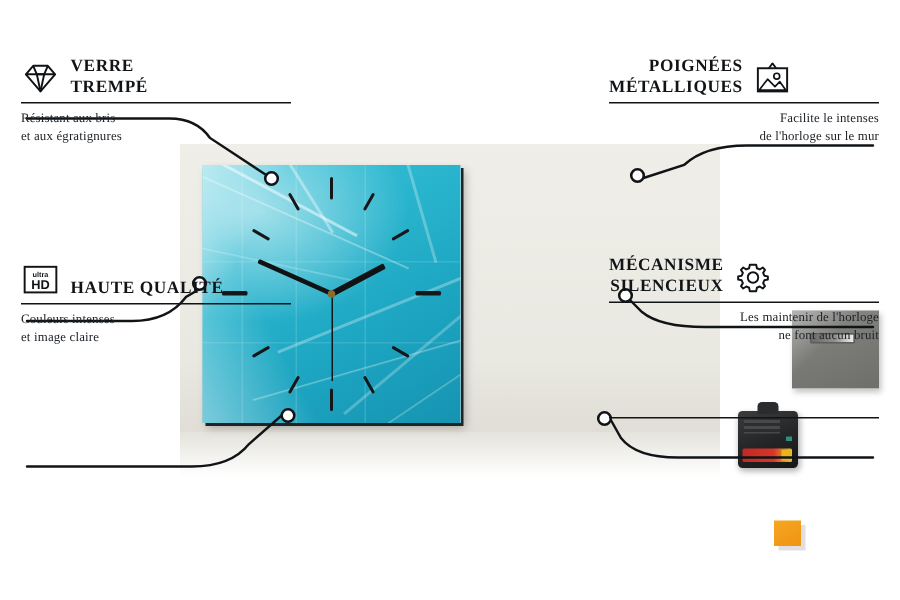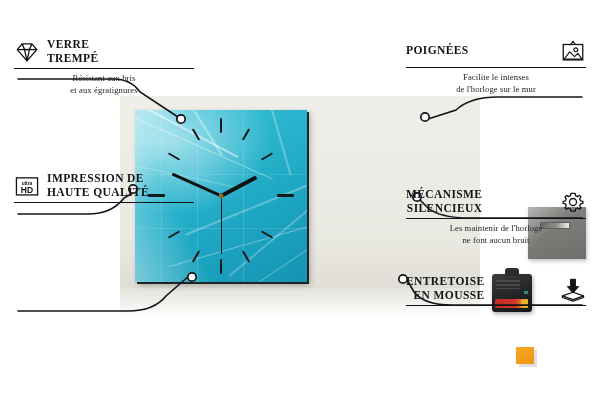--- a/index.html
+++ b/index.html
@@ -96,28 +96,28 @@
   }
 
   
   .leaders { position:absolute; inset:0; width:600px; height:400px; pointer-events:none; }
 
   
   .callout { position:absolute; width:180px; }
   .callout.left  { left:14px;  text-align:left; }
   .callout.right { right:14px; text-align:right; }
   .co-head { display:flex; align-items:center; gap:7px; }
-  .callout.right .co-head { justify-content:space-between; }
+  .callout.right .co-head { justify-content:flex-start; }
   .co-title {
     font-size:11.5px; font-weight:bold; line-height:1.18;
     letter-spacing:.4px; color:#111417; text-transform:uppercase;
   }
   .co-rule { height:1px; background:#111417; margin:3px 0 4px 0; }
   .co-desc {
-    font-size:8.6px; line-height:1.34; color:#20252a; letter-spacing:.1px;text-align:center;
+    font-size:8.6px; line-height:1.34; color:#20252a; letter-spacing:.1px;
   }
   .ico { width:26px; height:26px; flex:0 0 26px; display:block; }
 </style>
 </head>
 <body>
 
 <div class="stage">
 
   <div class="product-scene">
     <div class="scene-floor"></div>
@@ -222,73 +222,67 @@
   </div>
 
   <div class="callout left" style="top:172px">
     <div class="co-head">
       <svg class="ico" viewBox="0 0 32 32">
         <rect x="3" y="6" width="26" height="21" fill="none" stroke="#111417" stroke-width="1.6"></rect>
         <text x="16" y="14.6" text-anchor="middle" font-family="Liberation Sans, sans-serif" font-size="6" font-weight="bold" fill="#111417">ultra</text>
         <text x="16" y="24" text-anchor="middle" font-family="Liberation Sans, sans-serif" font-size="10.5" font-weight="bold" fill="#111417">HD</text>
       </svg>
       <div class="co-title">
-        <span>IMPRESSION DE</span><br>
+        <br>
         <span>HAUTE QUALITÉ</span>
       </div>
     </div>
     <div class="co-rule"></div>
+    <div class="co-desc">
+      <span>Couleurs intenses</span><br>
+      <span>et image claire</span>
+    </div>
   </div>
 
 
   <div class="callout right" style="top:38px">
     <div class="co-head">
       <div class="co-title">
         <span>POIGNÉES</span><br>
+        <span>MÉTALLIQUES</span>
       </div>
       <svg class="ico" viewBox="0 0 32 32">
         <path d="M13,8 L16,4 L19,8" fill="none" stroke="#111417" stroke-width="1.5" stroke-linejoin="round"></path>
         <rect x="4" y="8" width="24" height="19" fill="none" stroke="#111417" stroke-width="1.6"></rect>
         <circle cx="19.5" cy="14.5" r="2.4" fill="none" stroke="#111417" stroke-width="1.4"></circle>
         <path d="M5,26 L12,17 L18,23 L22,19 L27,26 Z" fill="none" stroke="#111417" stroke-width="1.4" stroke-linejoin="round"></path>
       </svg>
     </div>
     <div class="co-rule"></div>
     <div class="co-desc">
       <span>Facilite le intenses</span><br>
       <span>de l'horloge sur le mur</span>
     </div>
   </div>
 
-  <div class="callout right" style="top:188px">
+  <div class="callout right" style="top:171px">
     <div class="co-head">
       <div class="co-title">
         <span>MÉCANISME</span><br>
         <span>SILENCIEUX</span>
       </div>
       <svg class="ico" viewBox="0 0 32 32">
         <path d="M16,5.5 l2.6,0 0.6,2.9 2.3,1.0 2.5,-1.6 1.9,1.9 -1.6,2.5 1.0,2.3 2.9,0.6 0,2.6 -2.9,0.6 -1.0,2.3 1.6,2.5 -1.9,1.9 -2.5,-1.6 -2.3,1.0 -0.6,2.9 -2.6,0 -2.6,0 -0.6,-2.9 -2.3,-1.0 -2.5,1.6 -1.9,-1.9 1.6,-2.5 -1.0,-2.3 -2.9,-0.6 0,-2.6 2.9,-0.6 1.0,-2.3 -1.6,-2.5 1.9,-1.9 2.5,1.6 2.3,-1.0 0.6,-2.9 Z" fill="none" stroke="#111417" stroke-width="1.6" stroke-linejoin="round"></path>
         <circle cx="16" cy="16" r="4.3" fill="none" stroke="#111417" stroke-width="1.6"></circle>
       </svg>
     </div>
     <div class="co-rule"></div>
     <div class="co-desc">
       <span>Les maintenir de l'horloge</span><br>
       <span>ne font aucun bruit</span>
     </div>
   </div>
 
   <div class="callout right" style="top:275px">
-    <div class="co-head">
-      <div class="co-title">
-        <span>ENTRETOISE</span><br>
-        <span>EN MOUSSE</span>
-      </div>
-      <svg class="ico" viewBox="0 0 32 32">
-        <path d="M13,4 L19,4 L19,13 L23,13 L16,21 L9,13 L13,13 Z" fill="#111417" stroke="#111417" stroke-width="1.2" stroke-linejoin="round"></path>
-        <path d="M16,20 L29,24.5 L16,29 L3,24.5 Z" fill="none" stroke="#111417" stroke-width="1.6" stroke-linejoin="round"></path>
-        <path d="M3,24.5 L3,26.5 L16,31 L29,26.5 L29,24.5" fill="none" stroke="#111417" stroke-width="1.5" stroke-linejoin="round"></path>
-      </svg>
-    </div>
     <div class="co-rule"></div>
   </div>
 
 </div>
 
 </body></html>

